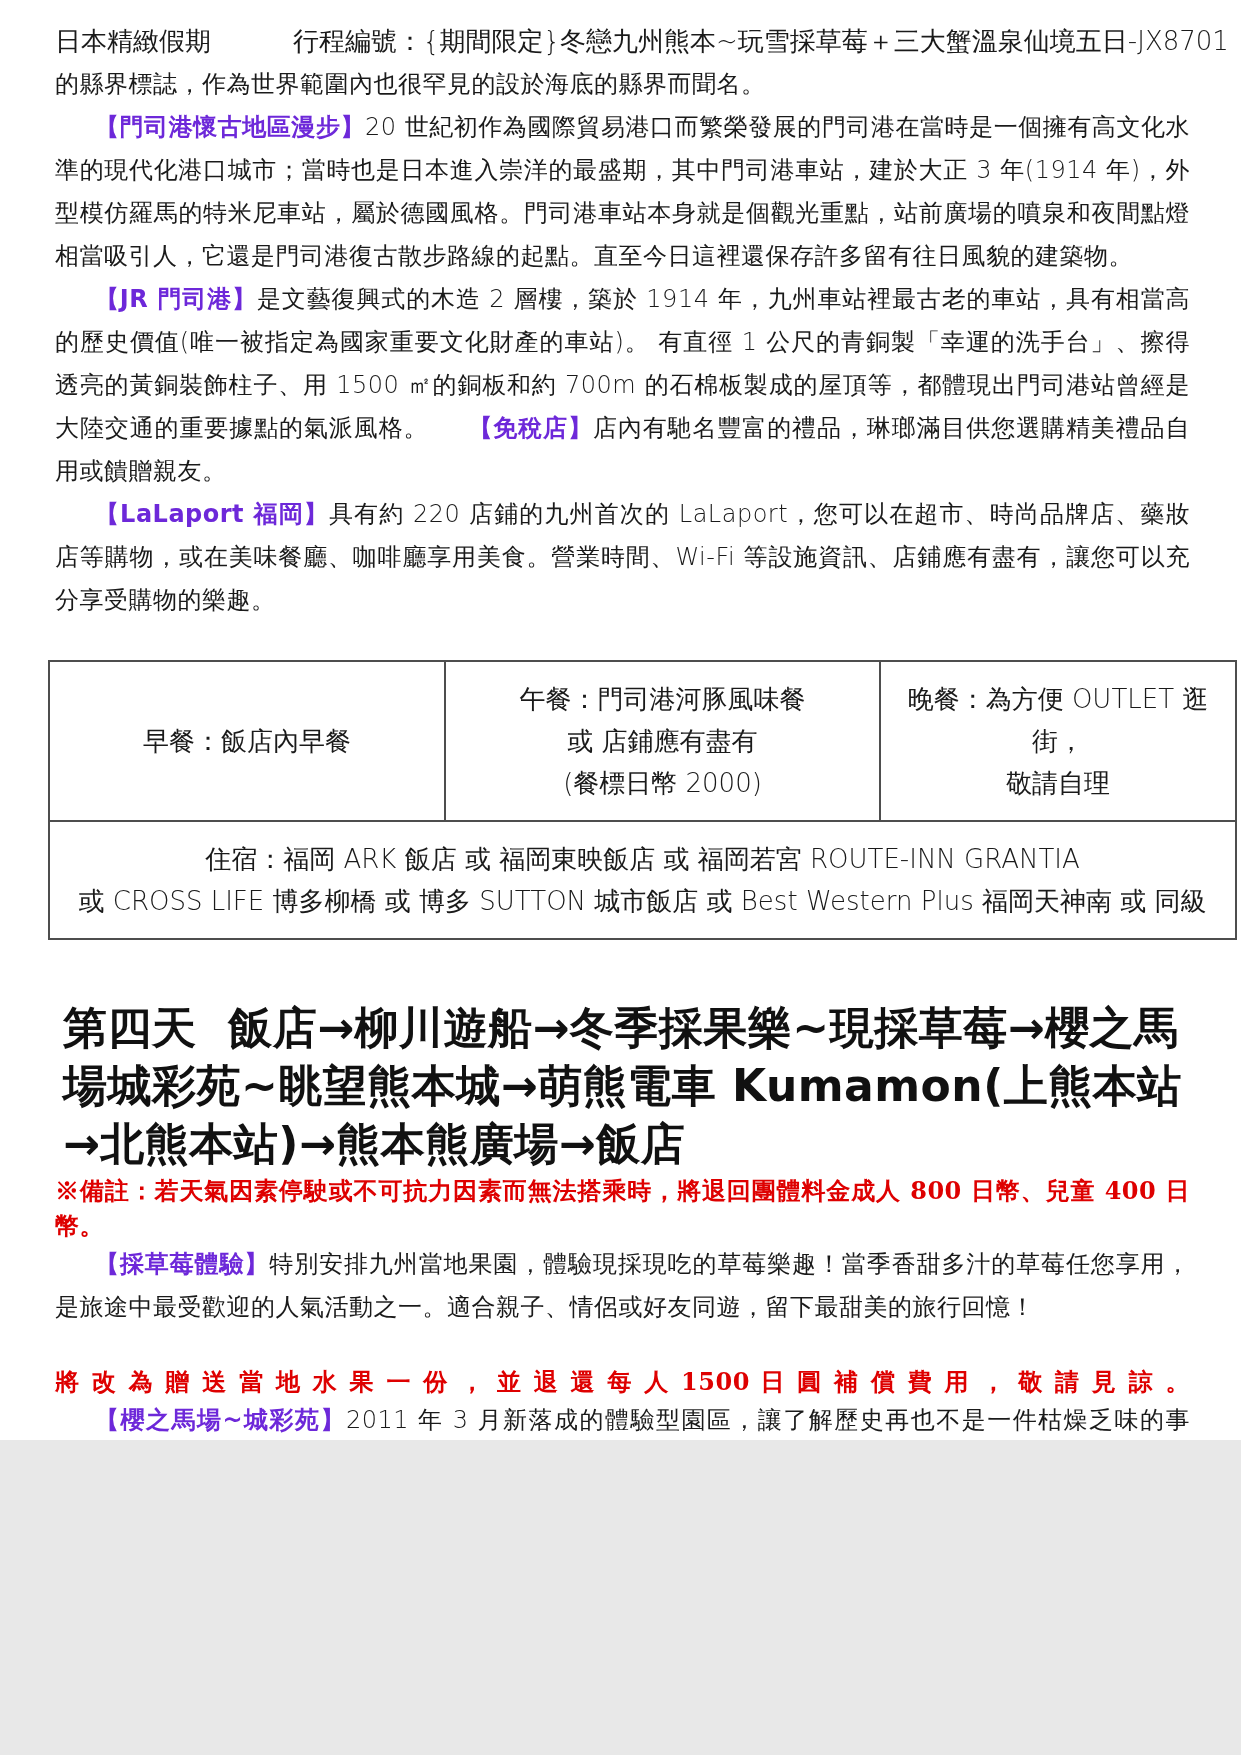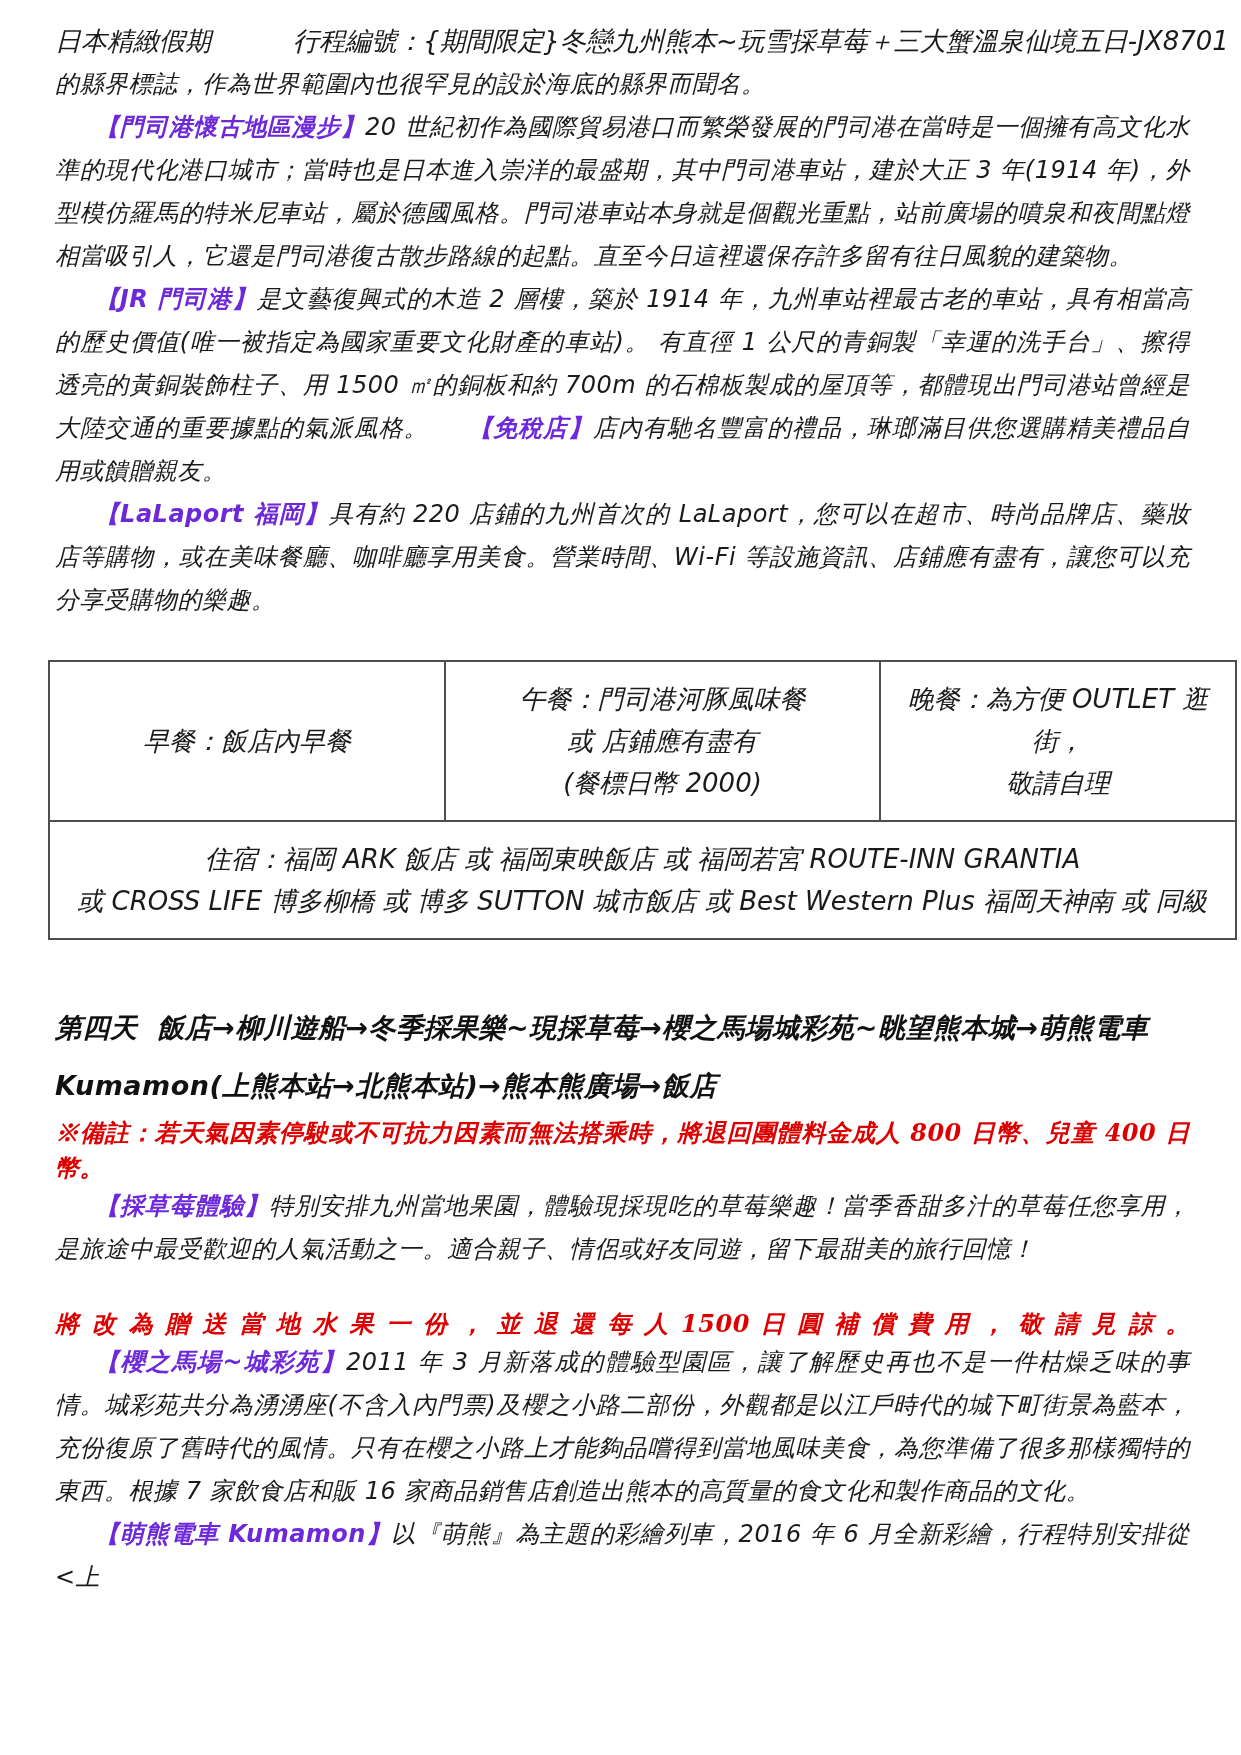--- a/index.html
+++ b/index.html
@@ -1,24 +1,23 @@
 <!DOCTYPE html>
 <html><head>
 <meta charset="utf-8">
 <style>
   html,body { margin:0; padding:0; background:#e8e8e8; }
   .page {
     position:relative;
-    width:1241px; height:1755px;
+    width:1241px; height:1440px;
     margin:0 auto;
     background:#ffffff;
     font-family:"DejaVu Sans","Liberation Sans",sans-serif;
     color:#1a1a1a;
     overflow:hidden;
-    font-style:italic;
   }
   .content { padding:20px 51px 0 55px; }
 
   p.body-p {
     margin:0;
     font-size:24px;
     line-height:43px;
     text-align:justify;
     letter-spacing:0.5px;
     color:#1a1a1a;
@@ -55,22 +54,22 @@
     font-weight:300;
     padding:16px 6px;
   }
   .col-a { width:382px; }
   .col-b { width:421px; }
   .col-c { width:342px; }
   tr.meals-row    { height:133px; }
   tr.hotel-row    { height:84px;  }
 
   h2.day-heading {
-    margin:59px 0 0 0;
-    font-size:27px;
+    margin:59px 0 0 8px;
+    font-size:44px;
     line-height:58px;
     font-weight:bold;
     color:#111;
     white-space:pre-wrap;
     letter-spacing:0.5px;
   }
 
   p.red-note {
     margin:0;
     font-family:"DejaVu Serif","Liberation Serif",serif;

